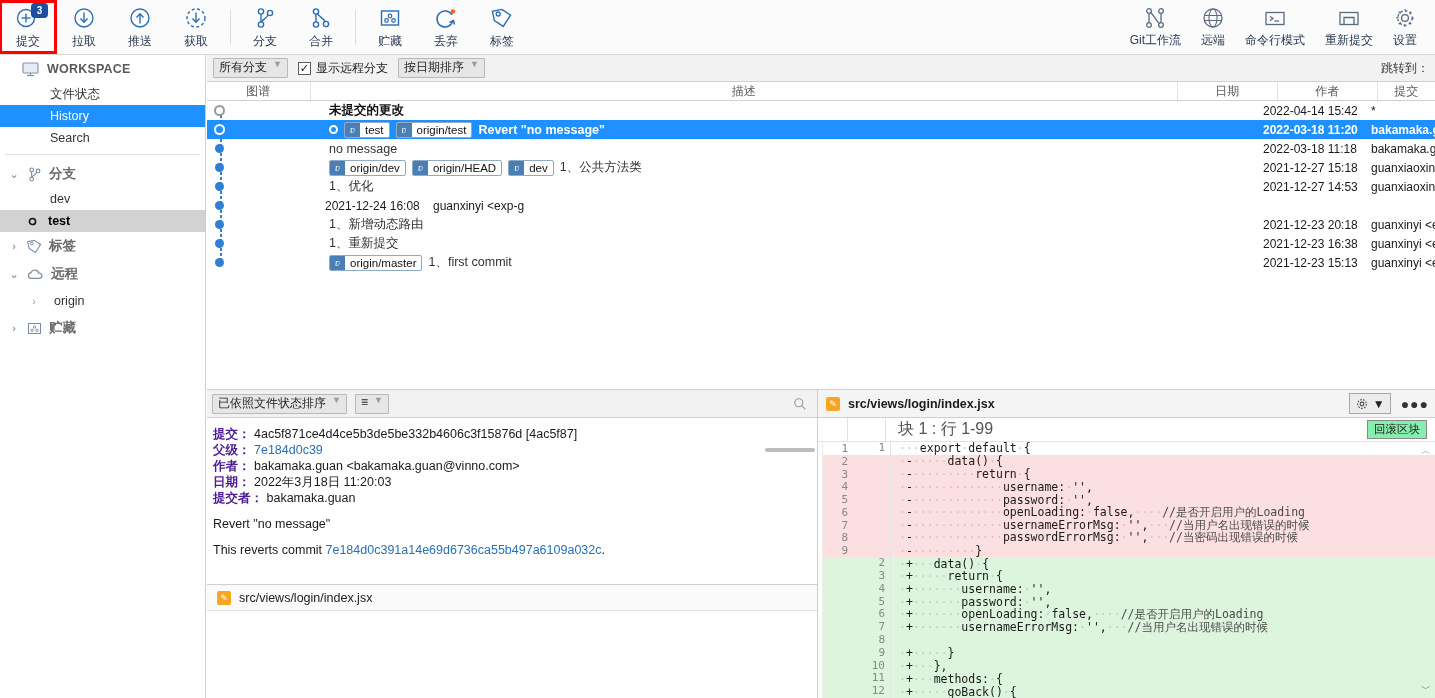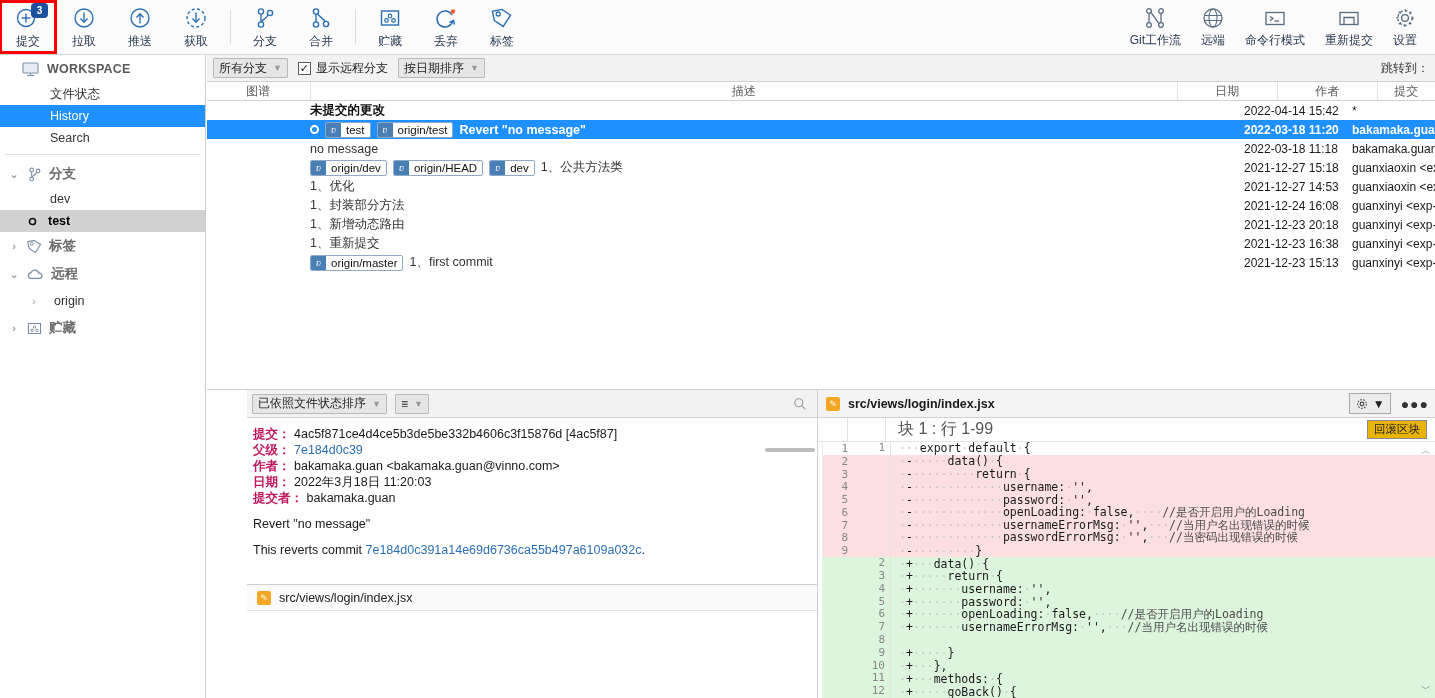--- a/index.html
+++ b/index.html
@@ -87,21 +87,21 @@
   .sb-bullet { width:14px; display:inline-block; text-align:center; }
 
   
   .hist-bar {
     position: absolute; left: 207px; top: 55px; width: 1228px; height: 27px;
     background: #f2f2f2; border-bottom: 1px solid #d0d0d0;
     display: flex; align-items: center; padding-left: 6px; gap: 10px;
   }
   .combo {
     height: 20px; background: #e6e6e6; border: 1px solid #b9b9b9;
-    display: flex; align-items: center; gap: 6px; padding: 0 5px;
+    display: flex; align-items: flex-start; gap: 6px; padding: 0 5px;
     font-size: 12px; color: #222; cursor: pointer; border-radius: 1px;
   }
   .combo .cv { color: #9a9a9a; font-size: 9px; }
   .chk-wrap { display: flex; align-items: center; gap: 5px; font-size: 12px; cursor: pointer; }
   .chkbox {
     width: 13px; height: 13px; border: 1px solid #5d5d5d; background: #fff;
     display: flex; align-items: center; justify-content: center;
     font-size: 11px; line-height: 1; color: #111;
   }
   .jump-to {
@@ -123,21 +123,21 @@
   .ch-author{ width: 108px; }
   .ch-commit{ width: 62px; border-right: none !important; }
 
   
   .commit-list {
     position: absolute; left: 207px; top: 101px; width: 1228px; height: 287px;
     background: #ffffff; overflow: hidden;
   }
   .crow {
     position: relative; height: 19px; display: flex; align-items: center;
-    font-size: 12.5px; cursor: pointer; color: #1a1a1a; justify-content: center;
+    font-size: 12.5px; cursor: pointer; color: #1a1a1a;
   }
   .crow.selected { background: #1e90ff; color: #ffffff; font-weight: bold; }
   .c-graph { width: 112px; height: 100%; position: relative; flex: none; }
   .c-desc  { width: 938px; flex: none; display: flex; align-items: center; gap: 6px;
              padding-left: 10px; overflow: hidden; white-space: nowrap; }
   .c-date  { width: 108px; flex: none; padding-left: 6px; font-size: 12px; white-space: nowrap; }
   .c-author{ width: 108px; flex: none; padding-left: 6px; font-size: 12px; white-space: nowrap; overflow: hidden; }
 
   
   .g-line {
@@ -174,33 +174,32 @@
   }
   .ref-badge .rb-txt { padding: 0 5px; white-space: nowrap; }
   .msg { color: inherit; }
   .msg.dim { color: #333; }
 
   
   .bl-panel {
     position: absolute; left: 207px; top: 389px; width: 611px; height: 309px;
     background: #ffffff; border-top: 1px solid #cfcfcf; border-right: 1px solid #cfcfcf;
     overflow: hidden;
-    padding-left: 40px;
   }
   .bl-toolbar {
     height: 28px; background: #f2f2f2; border-bottom: 1px solid #d0d0d0;
     display: flex; align-items: center; gap: 8px; padding-left: 5px;
   }
   .bl-search { margin-left: auto; padding-right: 10px; color: #9a9a9a; }
   .bl-detail {
     padding: 8px 6px 6px 6px; font-size: 12.5px; line-height: 16px; color: #1a1a1a;
     height: 166px; overflow: hidden; position: relative;
   }
   .d-row { white-space: nowrap; }
-  .d-key { color: #be185d; font-weight: bold; }
+  .d-key { color: #4c1d95; font-weight: bold; }
   .d-link { color: #2a6fb5; }
   .d-blank { height: 10px; }
   .bl-scroll {
     position: absolute; right: 2px; top: 30px; width: 50px; height: 4px;
     background: #bdbdbd; border-radius: 2px;
   }
   .file-sep { height: 1px; background: #cfcfcf; }
   .file-row {
     height: 26px; display: flex; align-items: center; gap: 8px;
     padding-left: 10px; font-size: 12.5px; background: #fafafa;
@@ -230,21 +229,21 @@
 
   .hunk-head {
     height: 24px; display: flex; align-items: center;
     border-bottom: 1px solid #e2e2e2; background: #fff; position: relative;
   }
   .hh-gut1 { width: 30px; height: 100%; border-right: 1px solid #e2e2e2; }
   .hh-gut2 { width: 38px; height: 100%; border-right: 1px solid #e2e2e2; }
   .hh-txt { padding-left: 12px; font-size: 16px; color: #555; }
   .rollback-btn {
     position: absolute; right: 8px; top: 2px; height: 19px;
-    border: 1px solid #8a8a8a; background: #eab308;
+    border: 1px solid #8a8a8a; background: #86efac;
     font-size: 11.5px; padding: 0 6px; display: flex; align-items: center;
     cursor: pointer; color: #222;
   }
 
   .diff-body {
     position: relative; height: 256px; overflow: hidden;
     font-family: "DejaVu Sans Mono", "Liberation Mono", monospace;
     font-size: 11.5px;
   }
   .dline { display: flex; height: 12.8px; align-items: center; }
@@ -642,23 +641,20 @@
         </div>
         <div class="c-date">2021-12-27 14:53</div>
         <div class="c-author">guanxiaoxin &lt;exp</div>
       </div>
       <div class="crow">
         <div class="c-graph">
           <div class="g-line" style="height: 10px; top: 0px;"></div>
           <div class="g-line" style="height: 10px; top: 9px;"></div>
           <div class="g-node"></div>
         </div>
-        <div class="c-desc">
-          <span class="msg dim">1、封装部分方法</span>
-        </div>
         <div class="c-date">2021-12-24 16:08</div>
         <div class="c-author">guanxinyi &lt;exp-g</div>
       </div>
       <div class="crow">
         <div class="c-graph">
           <div class="g-line" style="height: 10px; top: 0px;"></div>
           <div class="g-line" style="height: 10px; top: 9px;"></div>
           <div class="g-node"></div>
         </div>
         <div class="c-desc">

